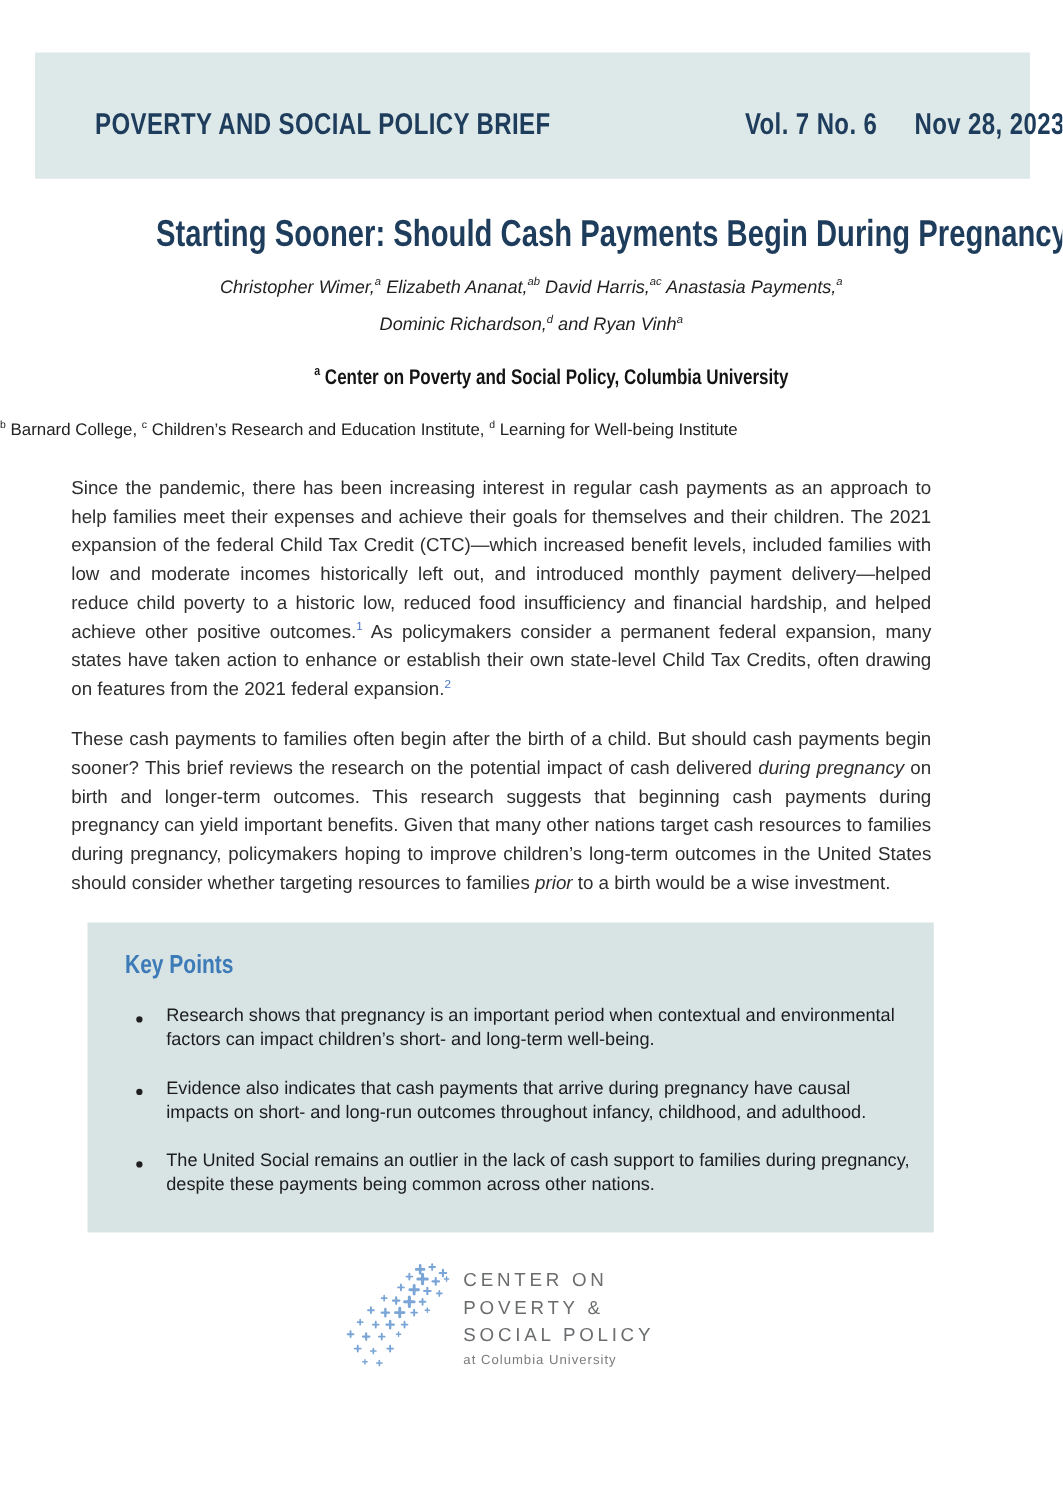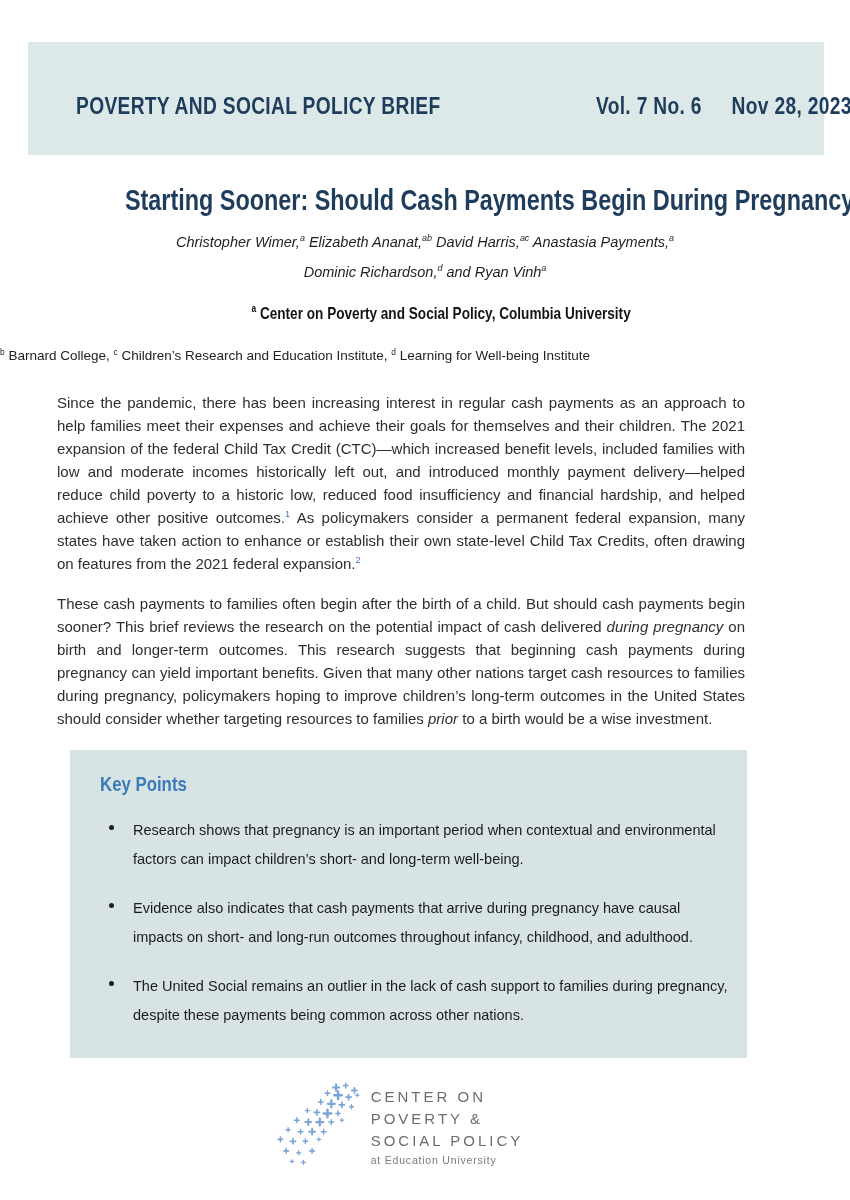--- a/index.html
+++ b/index.html
@@ -10,21 +10,21 @@
     overflow:hidden;
     font-family:"Liberation Sans",sans-serif;
     color:var(--body-text,#2e2e2e);
   }
   
   .cond{display:inline-block;transform:scaleX(.8);transform-origin:center;white-space:nowrap;}
   .condl{transform-origin:left center;}
   .condr{transform-origin:right center;}
 
   .banner{
-    margin:42px 26px 0 28px;height:113px;
+    margin:42px 26px 0 28px;height:101px;
     background:var(--banner-bg,#dde8e8);
     display:flex;align-items:center;justify-content:space-between;
     padding:15px 88px 0 48px;box-sizing:border-box;
   }
   .banner-text{font-weight:bold;font-size:24px;letter-spacing:.4px;color:var(--navy,#1e3c5b);}
   .banner-date{margin-left:30px;}
 
   .title{margin:28px 20px 0;text-align:center;font-weight:bold;font-size:30px;color:var(--navy,#1e3c5b);}
   .title .cond{transform:scaleX(.78);}
 
@@ -45,21 +45,21 @@
   .sup-blue{color:var(--footnote-blue,#4472c4);}
   .it{font-style:italic;}
 
   .kp-box{
     margin:20px 103px 0 70px;
     background:var(--box-bg,#d8e3e4);
     padding:22px 16px 28px 30px;
     box-sizing:border-box;
   }
   .kp-heading{margin:0;font-size:21px;font-weight:bold;color:var(--heading-blue,#3d7ab8);}
-  .kp-list{list-style:none;margin:20px 0 0;padding:0;font-size:14.5px;line-height:29px;color:#1c1c1c;}
+  .kp-list{list-style:none;margin:20px 0 0;padding:0;font-size:14.5px;line-height:19px;color:#1c1c1c;}
   .kp-list li{position:relative;padding-left:33px;margin-bottom:20px;}
   .kp-list li:last-child{margin-bottom:0;}
   .kp-list li::before{
     content:"";position:absolute;left:9px;top:9px;
     width:5px;height:5px;border-radius:50%;background:#1f1f1f;
   }
 
   .logo{
     margin-top:24px;
     display:flex;justify-content:center;align-items:flex-start;gap:8px;
@@ -148,17 +148,17 @@
         <use href="#pl" transform="translate(33,75) scale(0.7)"></use>
         <use href="#pl" transform="translate(47,73) scale(0.8)"></use>
         <use href="#pl" transform="translate(26,84) scale(0.6)"></use>
         <use href="#pl" transform="translate(38,85) scale(0.7)"></use>
       </g>
     </svg>
     <div class="logo-text">
       <div class="logo-line">CENTER ON</div>
       <div class="logo-line">POVERTY &amp;</div>
       <div class="logo-line">SOCIAL POLICY</div>
-      <div class="logo-tagline">at Education University</div>
+      <div class="logo-tagline">at Columbia University</div>
     </div>
   </footer>
 
 </div>
 
 </body></html>

